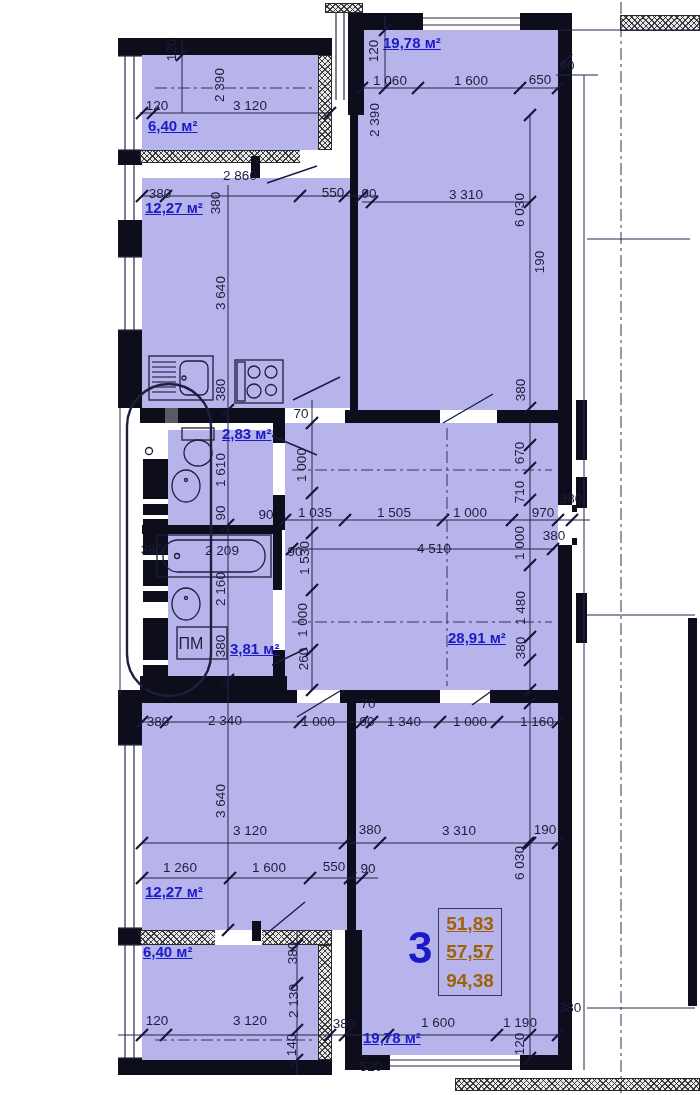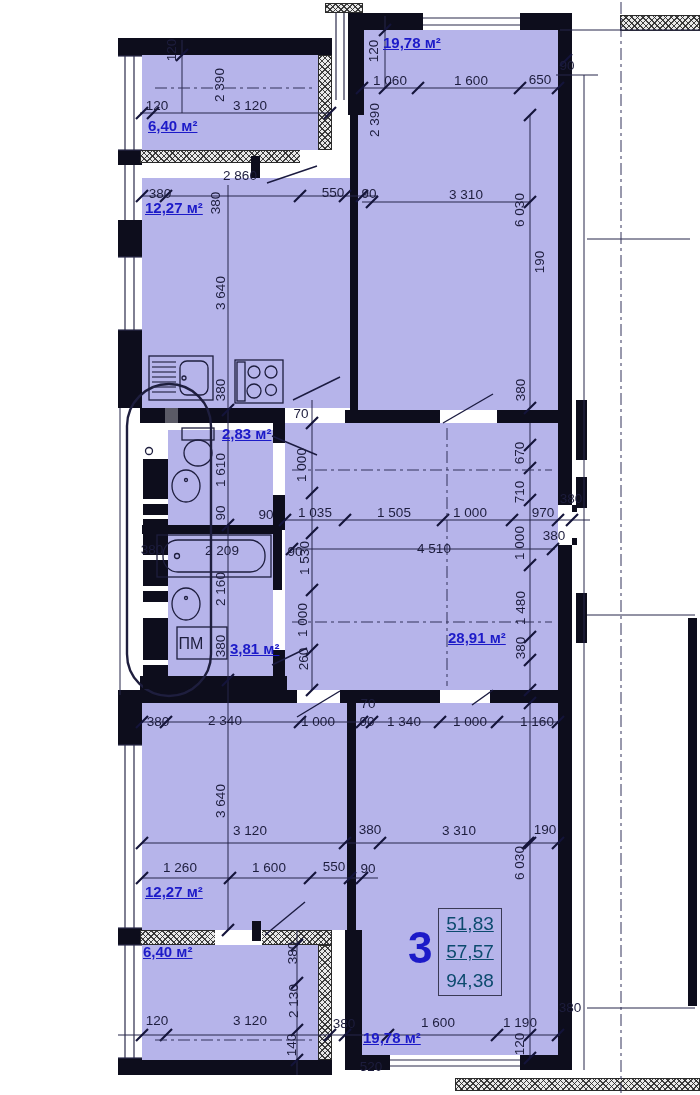--- a/index.html
+++ b/index.html
@@ -22,21 +22,21 @@
   #linework .fixf{fill:#0d0d1c;stroke:none;}
   #labels{position:absolute;left:0;top:0;width:700px;height:1095px;z-index:40;}
   .dim{position:absolute;transform:translate(-50%,-50%);font-size:13.5px;color:#1d1d3d;
        white-space:nowrap;line-height:1;}
   .dim.rot{transform:translate(-50%,-50%) rotate(-90deg);}
   .dim.small{font-size:16px;}
   .area{position:absolute;font-size:15px;font-weight:700;color:#1c1ac8;text-decoration:underline;
         white-space:nowrap;line-height:1;}
   #sumbox{position:absolute;left:438px;top:908px;width:62px;height:86px;border:1px solid #3a3a55;
           z-index:45;display:flex;flex-direction:column;justify-content:space-around;align-items:center;}
-  #sumbox .v{font-size:19px;font-weight:400;color:#0c4a6e;line-height:1;}
+  #sumbox .v{font-size:19px;font-weight:700;color:#a16207;line-height:1;}
   #sumbox .v.u{text-decoration:underline;}
   #roomcount{position:absolute;left:408px;top:926px;font-size:44px;font-weight:700;color:#1c1ac8;
              z-index:45;line-height:1;}
 </style>
 </head>
 <body>
 
 <div id="plan">
 
   <div class="room" style="left:142px;top:55px;width:176px;height:95px;"></div>

